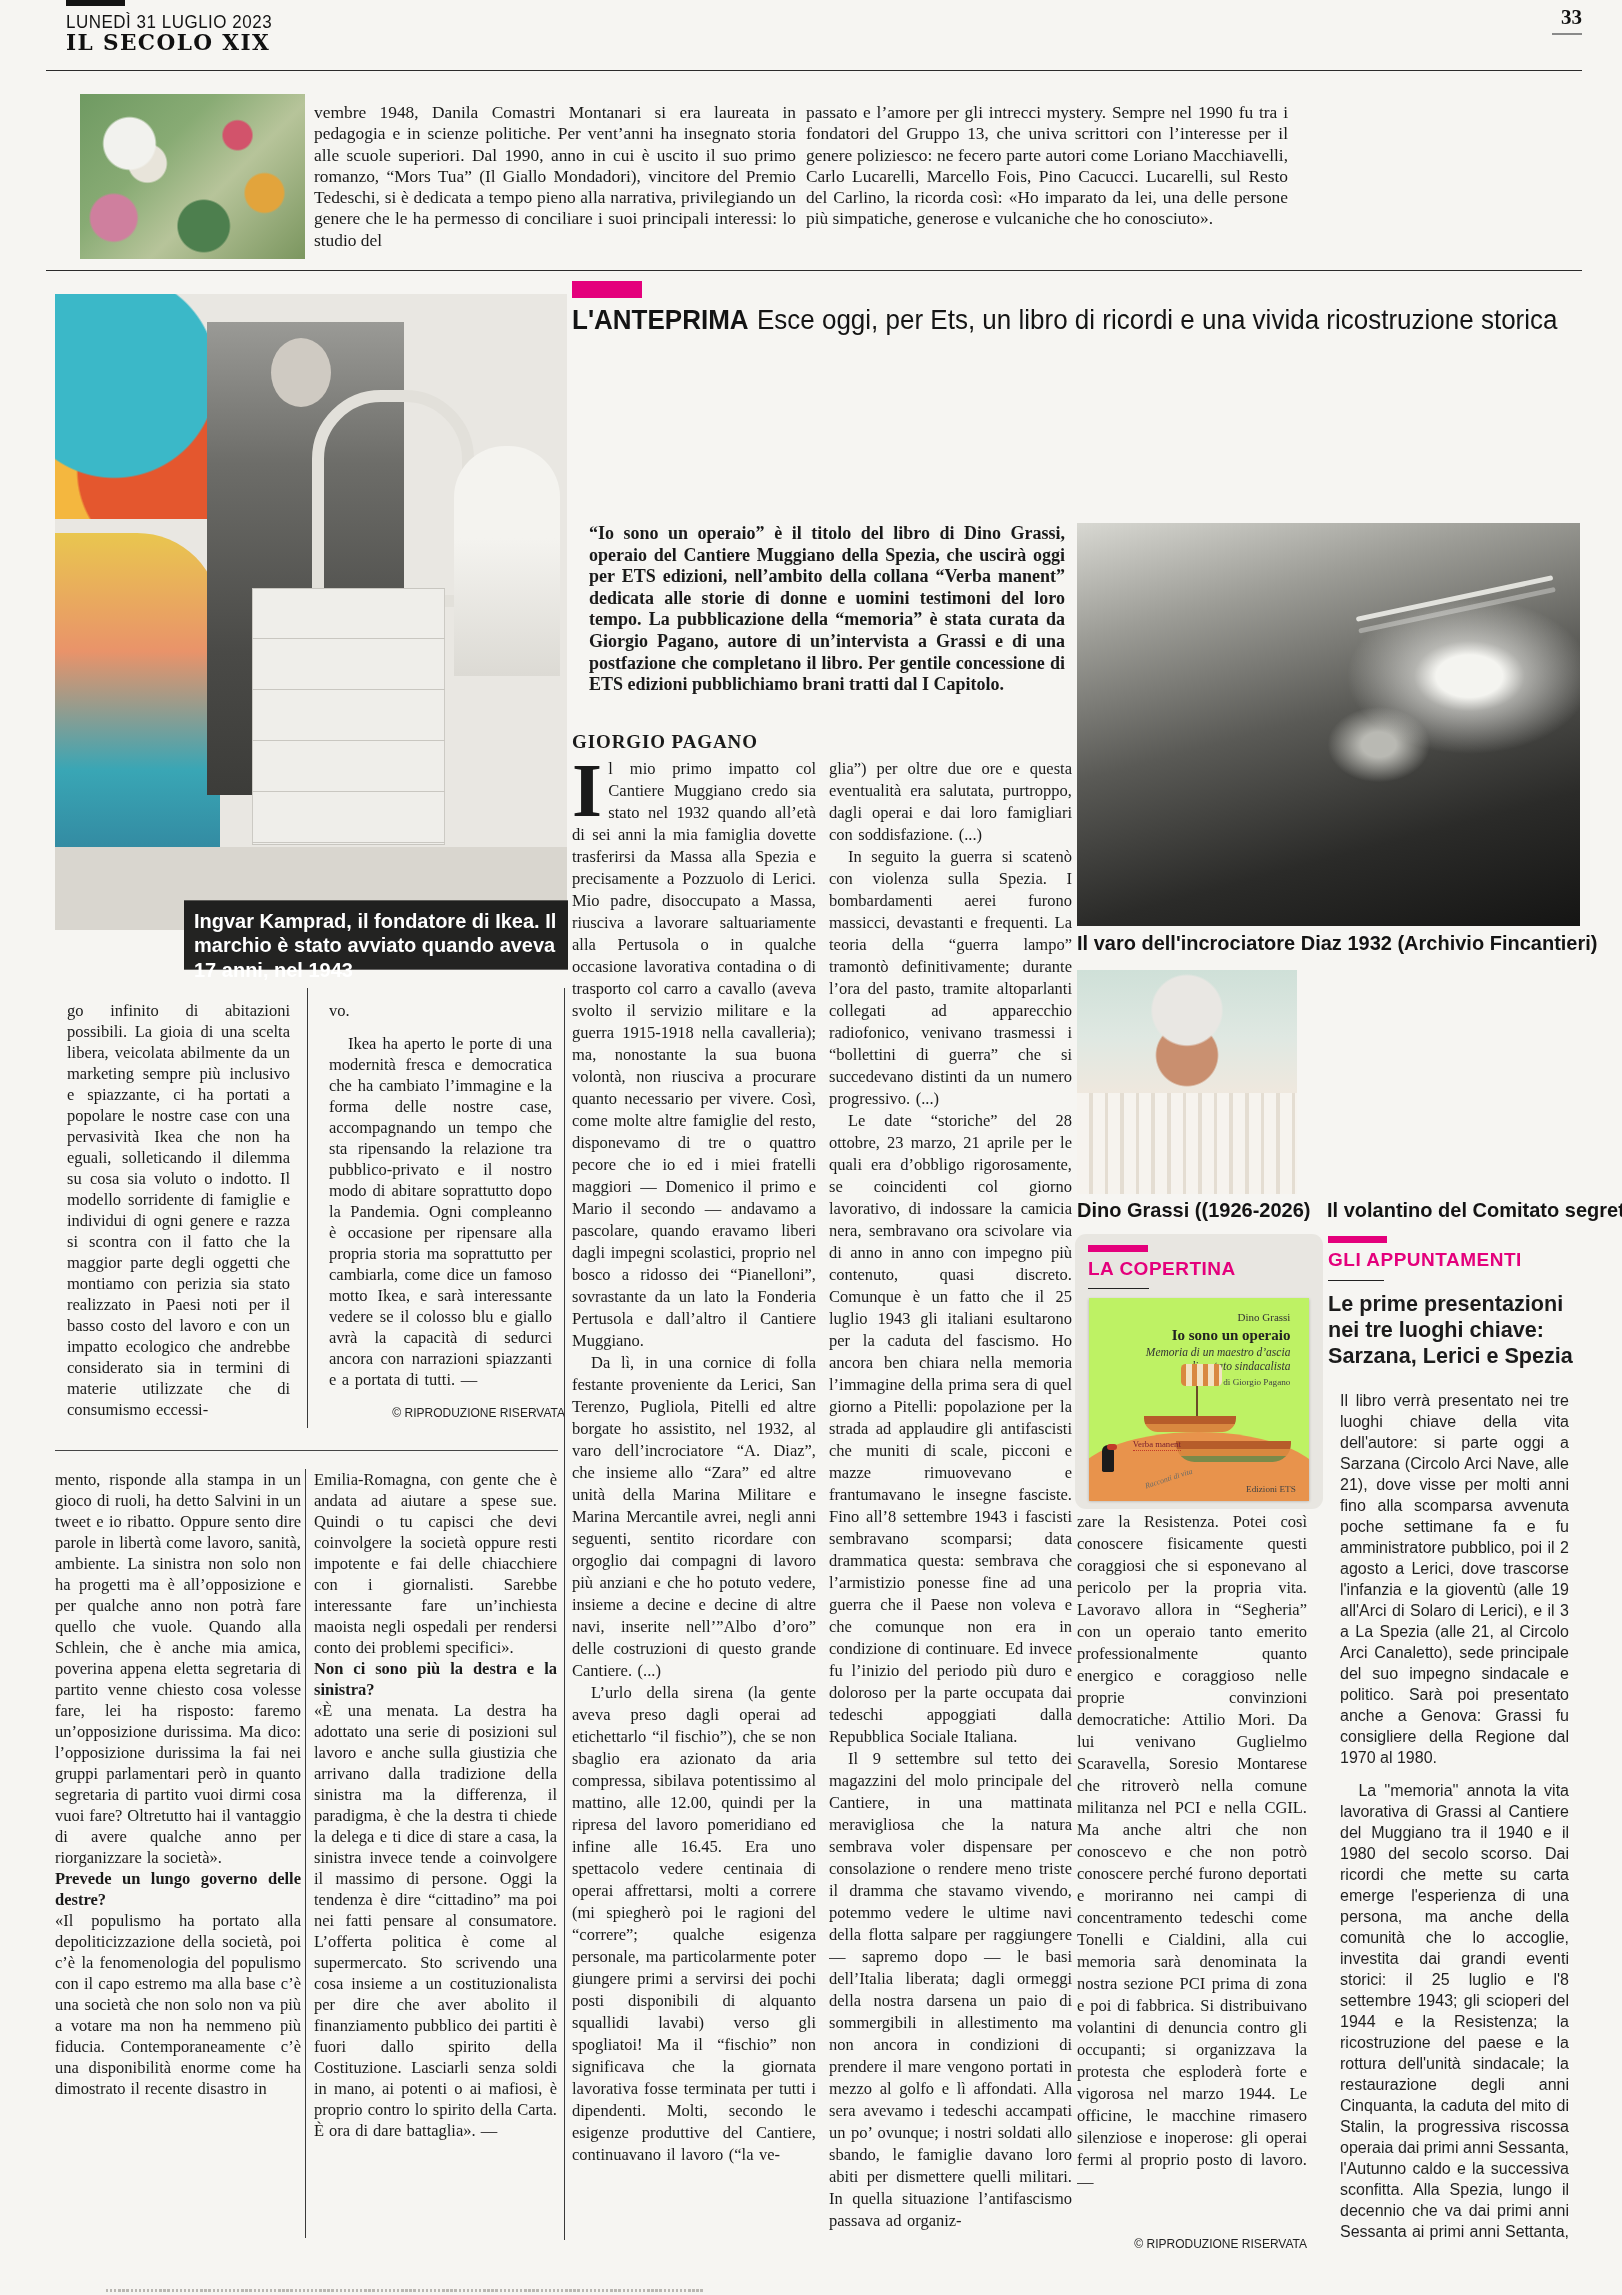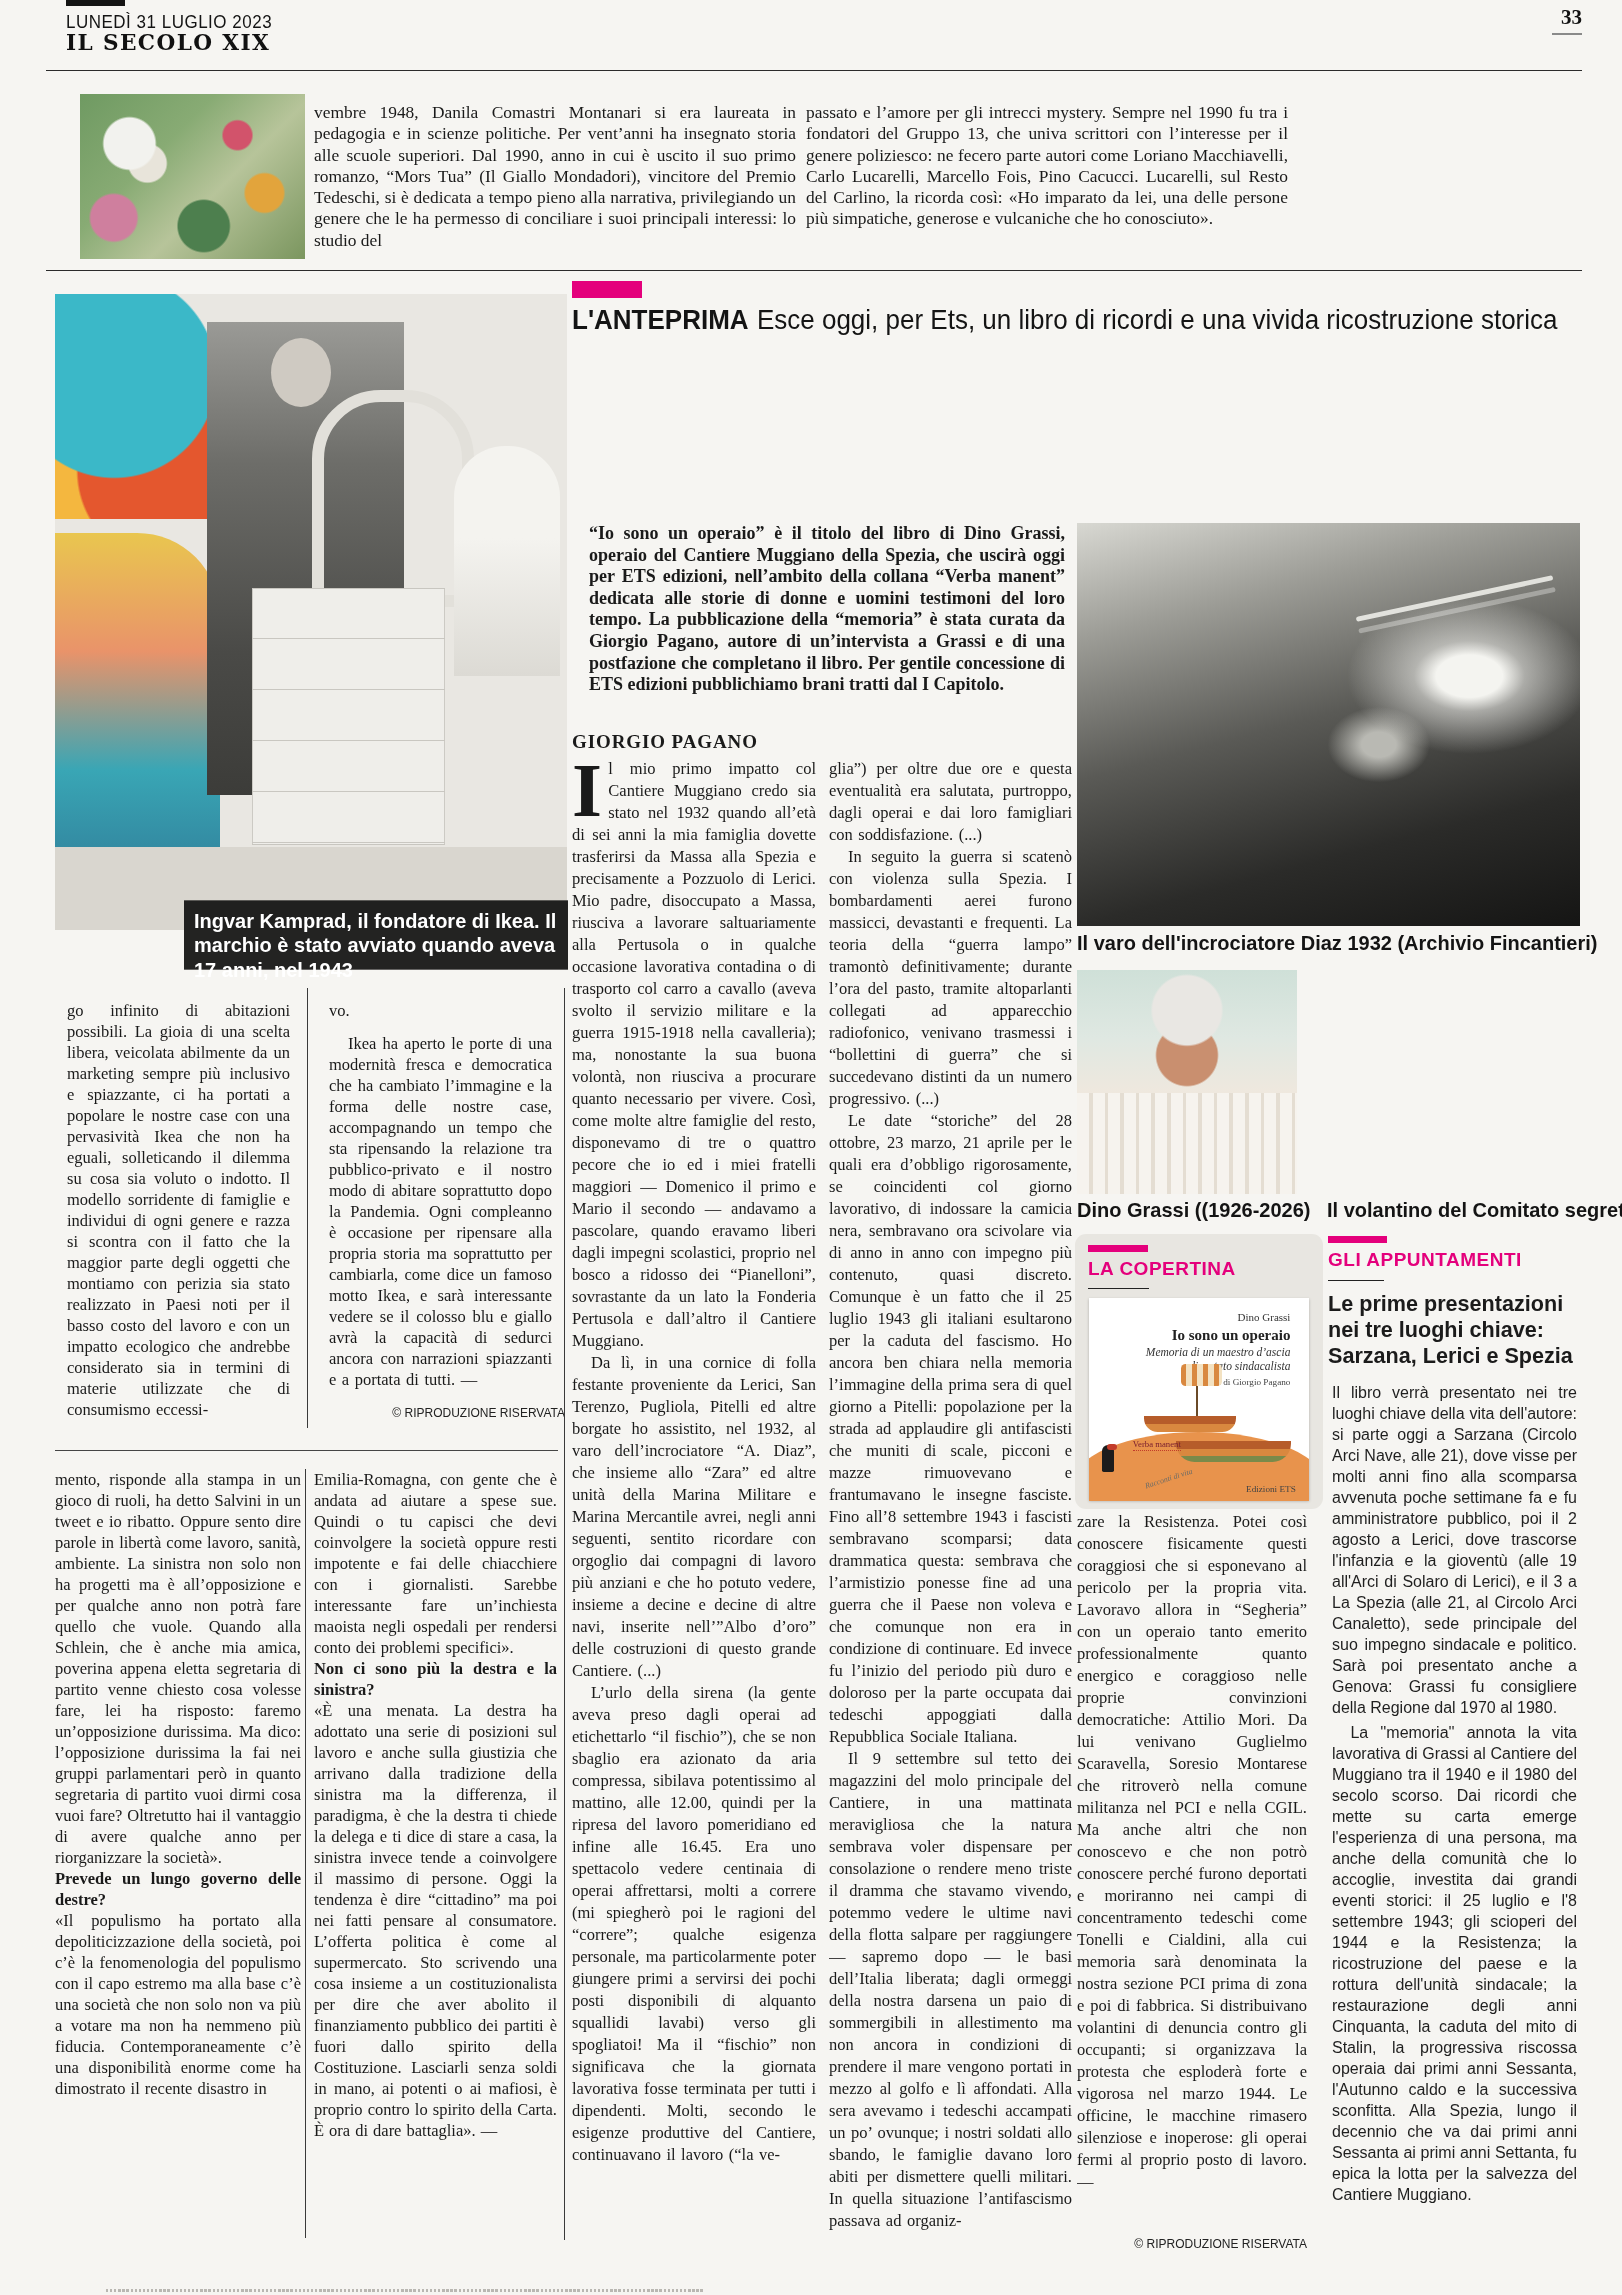--- a/index.html
+++ b/index.html
@@ -108,21 +108,21 @@
   .volantino .date{position:absolute;left:13px;top:175px;font-family:"DejaVu Sans Mono",monospace;
      font-size:10px;color:#3c4a6b;}
   .cap-volantino{left:1327px;top:1199px;}
 
   
   .copbox{left:1075px;top:1234px;width:248px;height:275px;background:#e8e6e1;border-radius:11px;}
   .copbox .bar{position:absolute;left:13px;top:11px;width:60px;height:7.3px;background:var(--accent);}
   .copbox .label{position:absolute;left:13px;top:24px;font-family:"Liberation Sans",sans-serif;
       font-weight:bold;font-size:19px;color:var(--accent);letter-spacing:0.5px;}
   .copbox .rulelet{position:absolute;left:13px;top:54px;width:61px;height:1.4px;background:#222;}
-  .cover{position:absolute;left:13.8px;top:64px;width:220px;height:203px;background:#ffffff;
+  .cover{position:absolute;left:13.8px;top:64px;width:220px;height:203px;background:#bef264;
       box-shadow:0 0.9px 2.8px rgba(0,0,0,.25);overflow:hidden;}
   .cover .author{position:absolute;right:18.4px;top:13px;font-size:11px;color:#333;}
   .cover .title{position:absolute;right:18.4px;top:28.5px;font-size:15px;font-weight:bold;color:#222;}
   .cover .subtitle{position:absolute;right:18.4px;top:48px;width:147px;text-align:right;
       font-size:11.5px;font-style:italic;line-height:13.8px;color:#333;}
   .cover .curator{position:absolute;right:18.4px;top:79px;font-size:9.2px;color:#444;}
   .cover .hill{position:absolute;left:-18.4px;bottom:-41px;width:257px;height:110px;background:#e8934c;
       border-radius:50% 50% 0 0;}
   .cover .boat{position:absolute;left:87px;bottom:39px;width:115px;height:21px;
       background:linear-gradient(180deg,#b65c2a 0 40%,#d9883f 40% 70%,#7a8a4a 70% 100%);border-radius:0 0 18.4px 18.4px;}
@@ -144,21 +144,21 @@
   
   .appbox{left:1328px;top:1234px;width:253px;}
   .appbox .bar{position:absolute;left:0;top:1.8px;width:59px;height:7.3px;background:var(--accent);}
   .appbox .label{position:absolute;left:0;top:14.7px;font-family:"Liberation Sans",sans-serif;
        font-weight:bold;font-size:19px;color:var(--accent);letter-spacing:0.5px;white-space:nowrap;}
   .appbox .rulelet{position:absolute;left:0;top:46px;width:56px;height:1.4px;background:#222;}
   .app-subhead{left:1328px;top:1291px;width:253px;font-family:"Liberation Sans",sans-serif;
        font-weight:bold;font-size:21.6px;line-height:26px;color:#1b1b1b;}
   .app-body{left:1328px;top:1378px;width:253px;height:868px;font-family:"Liberation Sans",sans-serif;
        font-size:16px;line-height:21px;color:#1f1f1f;}
-  .app-body p{margin:4px;}
+  .app-body p{margin:12px;}
   .app-body p.ind{text-indent:18.4px;}
 
   
   .ikea-col{top:988px;width:247px;height:440px;font-size:16.5px;line-height:21px;word-spacing:1.4px;}
   .ikea-col1{left:55px;}
   .ikea-col2{left:317px;}
   .ikea-col p{margin:12px;}
   .ikea-col p.ind{text-indent:19px;}
 
   

